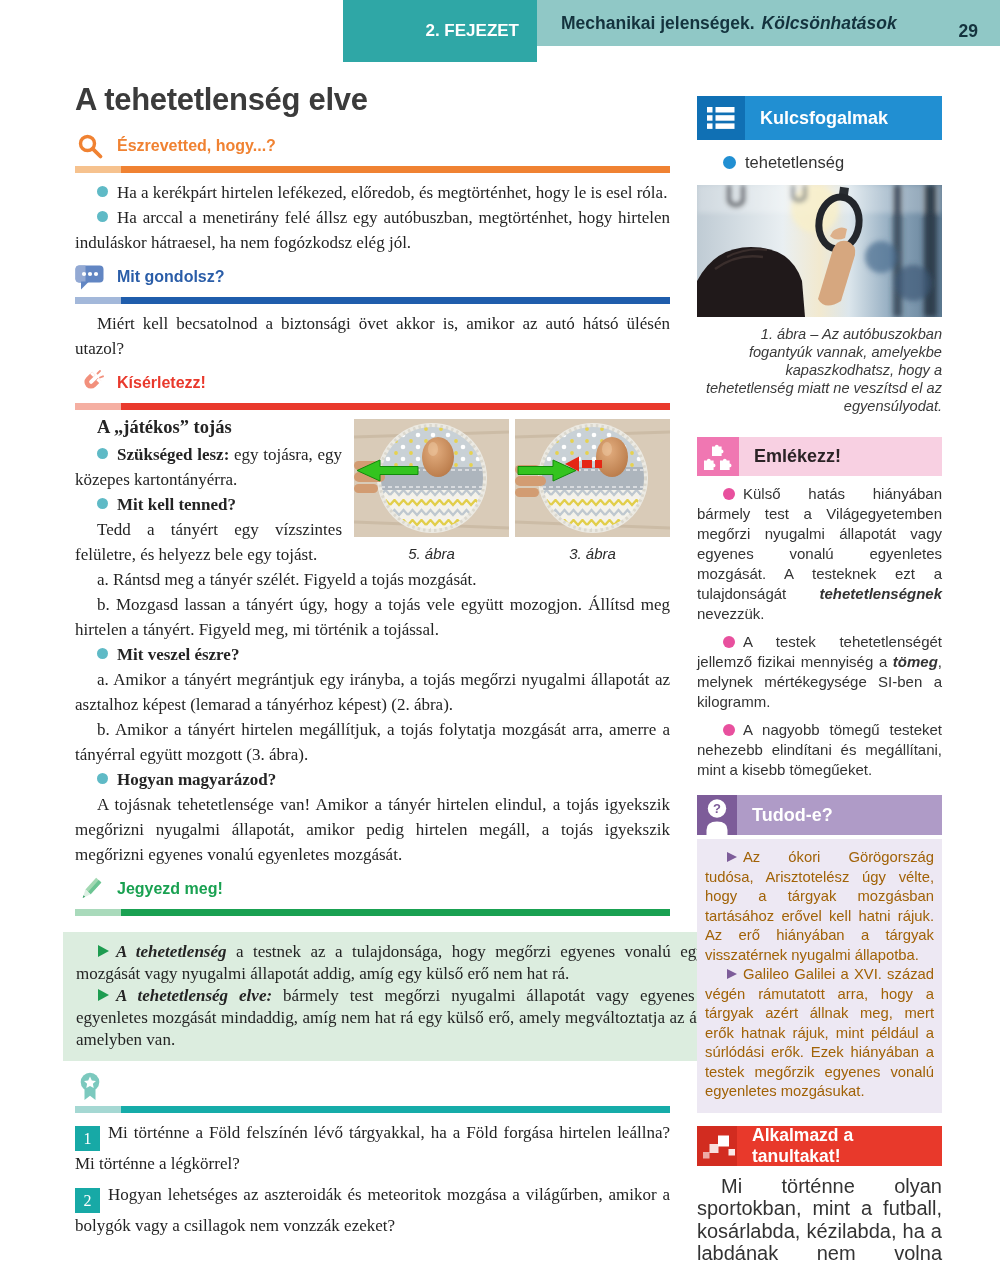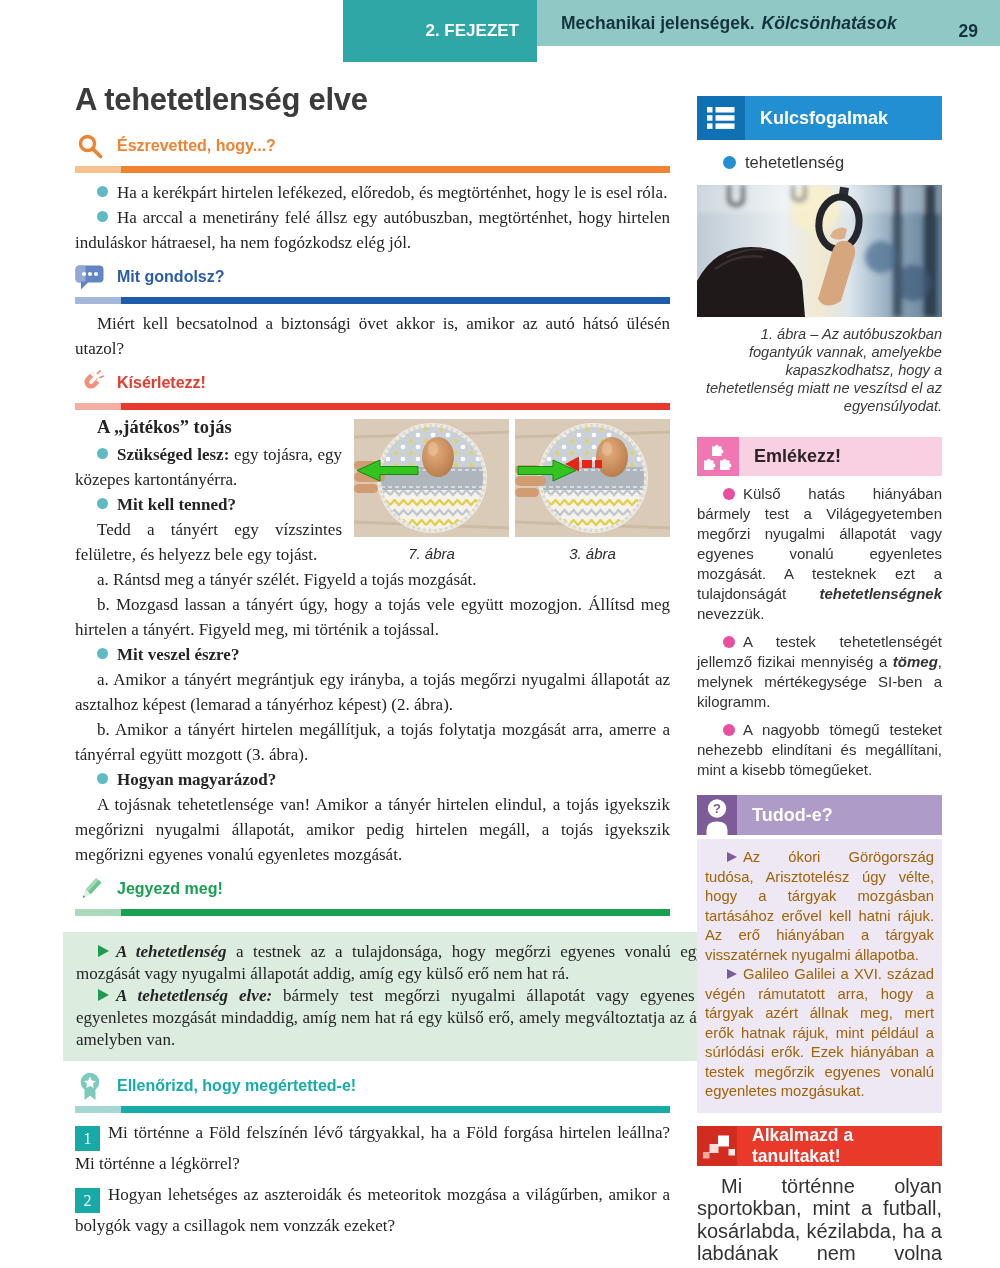--- a/index.html
+++ b/index.html
@@ -179,21 +179,21 @@
             </g>
             <ellipse cx="84" cy="38" rx="16" ry="20" fill="url(#f2egg)"></ellipse>
             <ellipse cx="79" cy="30" rx="5" ry="7" fill="#EDC9A4" opacity="0.5"></ellipse>
             <g fill="#D29C72">
               <rect x="0" y="42" width="25" height="9" rx="4.5"></rect>
               <rect x="0" y="53" width="31" height="10" rx="5"></rect>
               <rect x="0" y="65" width="24" height="9" rx="4.5"></rect>
             </g>
             <polygon points="3,51.5 26,41 26,47.5 64,47.5 64,55.5 26,55.5 26,62" fill="#33C41F" stroke="#128A0B" stroke-width="1"></polygon>
           </svg>
-          <div class="figcap">7. ábra</div>
+          <div class="figcap">5. ábra</div>
         </div>
         <div class="fig">
           <svg width="155" height="118" viewBox="0 0 155 118">
             <defs>
               <clipPath id="f3clip">
                   <circle cx="78" cy="59" r="51"></circle>
                 </clipPath>
               <radialGradient id="f3egg" cx="0.4" cy="0.35" r="0.85">
                   <stop offset="0" stop-color="#E3AE80"></stop>
                   <stop offset="1" stop-color="#B06F3D"></stop>
@@ -273,21 +273,20 @@
     </div>
 
     <div class="sec-head" style="margin-top:9px">
       <span class="sec-ico">
         <svg width="27" height="29" viewBox="0 0 27 29">
             <polygon points="7.5,15 7.5,28 13,23.8 18.5,28 18.5,15" fill="#7CC9BE"></polygon>
             <circle cx="13" cy="10" r="9.3" fill="#7CC9BE"></circle>
             <polygon points="13,4.6 14.8,8.4 19,8.9 15.9,11.8 16.7,16 13,13.9 9.3,16 10.1,11.8 7,8.9 11.2,8.4" fill="#fff"></polygon>
           </svg>
       </span>
-      <span class="sec-label c-teal">Ellenőrizd, hogy megértetted-e!</span>
     </div>
     <div class="sec-bar b-teal"></div>
 
     <p class="qrow"><span class="qbadge">1</span><span>Mi történne a Föld felszínén lévő tárgyakkal, ha a Föld forgása hirtelen leállna? Mi történne a légkörrel?</span></p>
     <p class="qrow"><span class="qbadge">2</span><span>Hogyan lehetséges az aszteroidák és meteoritok mozgása a világűrben, amikor a bolygók vagy a csillagok nem vonzzák ezeket?</span></p>
   </div>
 
   <div class="sidebar">
 
     <div class="kulcs">

